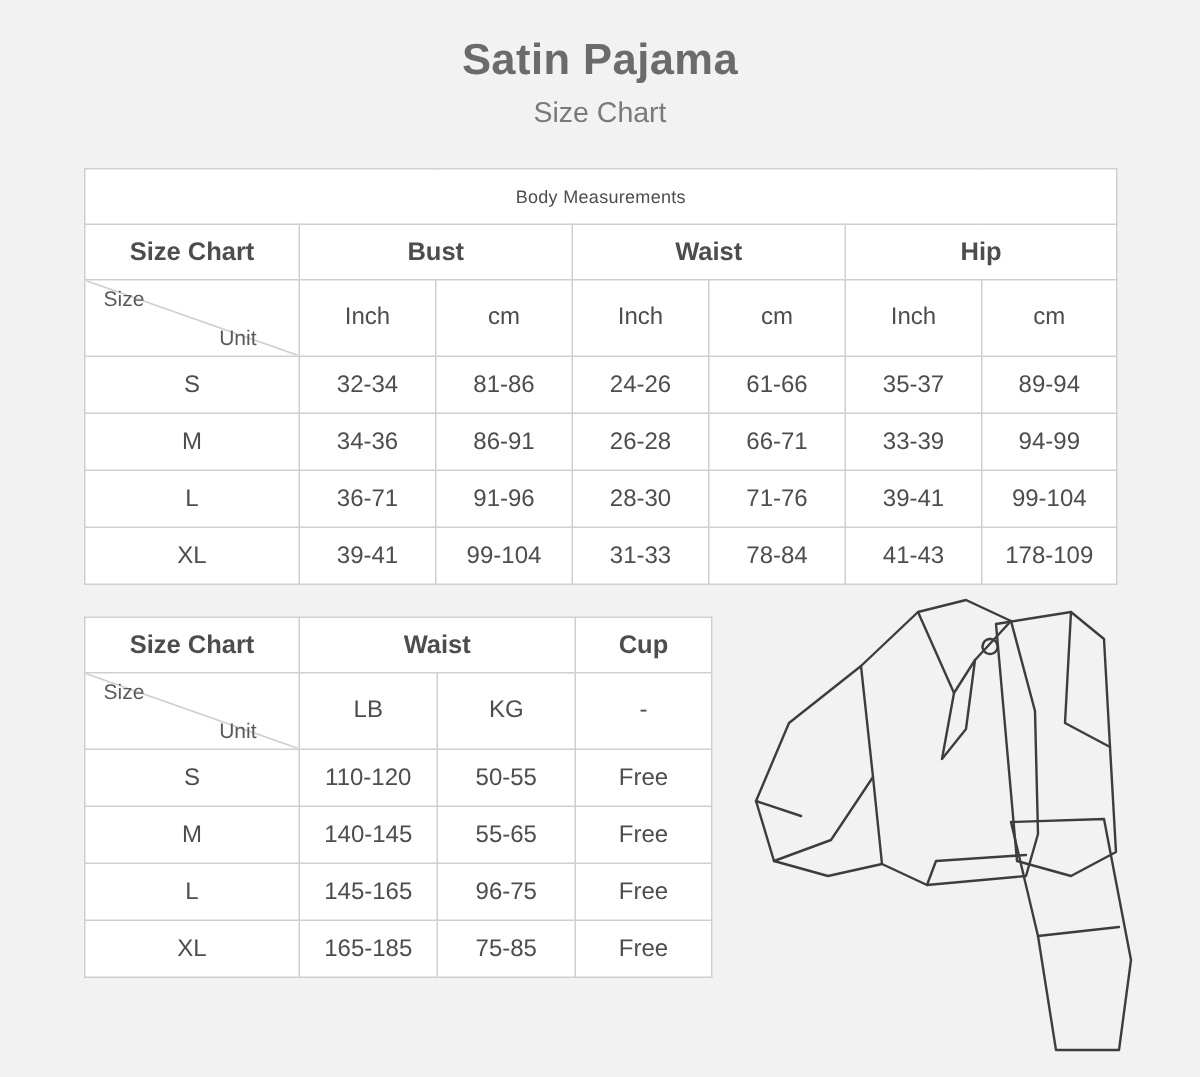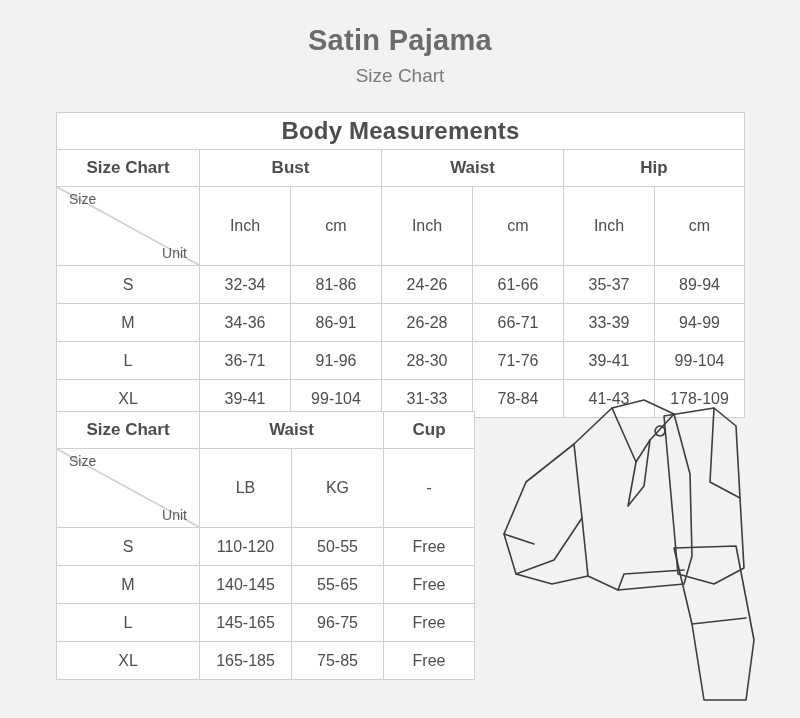--- a/index.html
+++ b/index.html
@@ -47,53 +47,53 @@
     border: 1px solid #cfcfcf;
     text-align: center;
     color: #4d4d4d;
     font-weight: normal;
     font-size: 16px;
     padding: 0;
     height: 37px;
     vertical-align: middle;
   }
   .tbl-title td {
-    font-size: 24px;
-    font-weight: bold;
+    font-size: 12px;
+    font-weight: normal;
     height: 36px;
     letter-spacing: 0.2px;
   }
   .grp-row td {
     font-weight: bold;
     font-size: 17px;
     height: 36px;
   }
   .unit-row td {
     height: 44px;
     font-size: 16px;
   }
   .data-row td {
     height: 37px;
   }
   
   .diag {
     position: relative;
     overflow: hidden;
-    padding: 17px;
+    padding: 3px;
   }
   .diag .sz {
     position: absolute;
     left: 12px;
     top: 4px;
     font-size: 14px;
     color: #5a5a5a;
   }
   .diag .un {
     position: absolute;
-    right: 12px;
+    right: 28px;
     bottom: 4px;
     font-size: 14px;
     color: #5a5a5a;
   }
   .diag .line {
     position: absolute;
     left: 0;
     top: 0;
     width: 100%;
     height: 100%;

